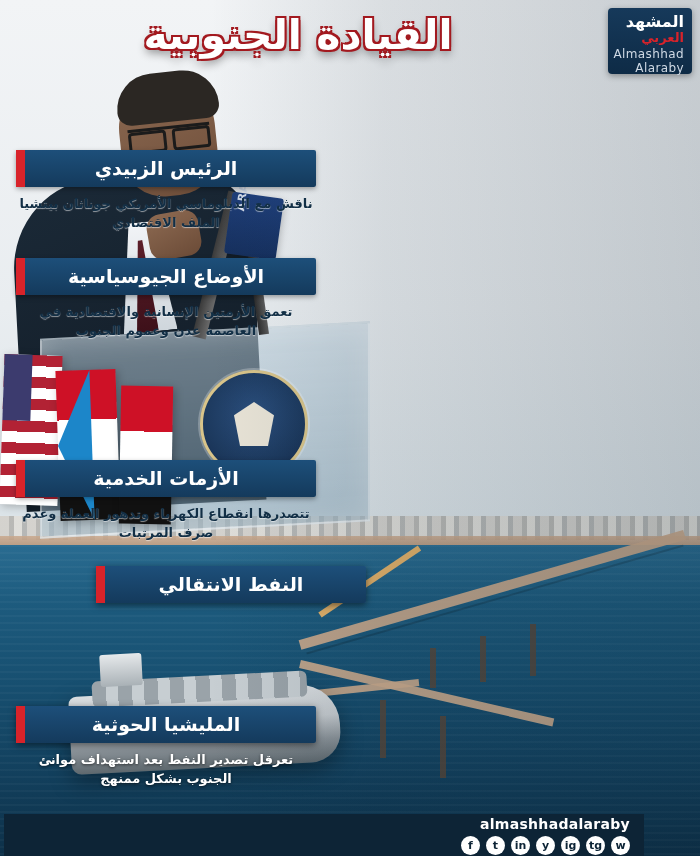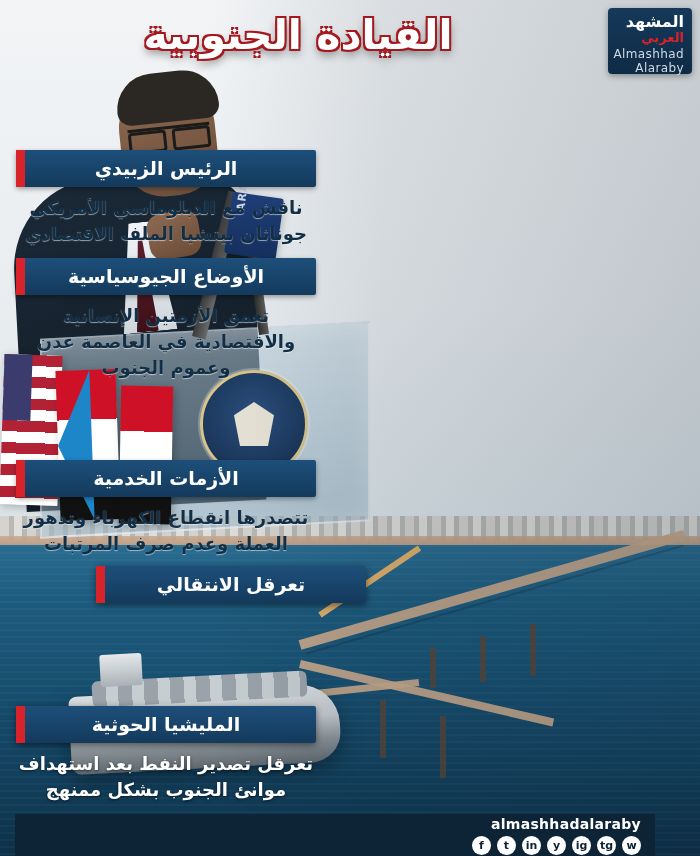--- a/index.html
+++ b/index.html
@@ -239,40 +239,40 @@
     color: #ffffff; font-size: 19px; font-weight: bold;
     padding: 7px 16px 8px 16px;
     border-radius: 2px;
     box-shadow: 0 2px 5px rgba(0,0,0,.35);
   }
   .block .bar::after {
     content: ""; position: absolute; left: 0; top: 0; bottom: 0; width: 9px;
     background: #d8232a;
   }
   .block .body {
-    color: #13314a; font-size: 18px; font-weight: bold; line-height: 1.45;
+    color: #13314a; font-size: 13px; font-weight: bold; line-height: 1.45;
     margin-top: 8px; text-shadow: 0 1px 1px rgba(255,255,255,.55); text-align: center;
   }
   .block.light .body { color: #122f46; }
   .block.onwater .body { color: #ffffff; text-shadow: 0 1px 3px rgba(0,0,0,.6); }
   .block.onwater .bar { box-shadow: 0 2px 7px rgba(0,0,0,.5); }
 
   
   #b-zubaidi   { right: 384px; top: 150px;  width: 300px; }
   #b-geo       { right: 384px; top: 258px;  width: 300px; }
   #b-call      { right: 384px; top: 364px;  width: 300px; }
   #b-services  { right: 384px; top: 460px;  width: 300px; }
   #b-transit   { right: 372px; top: 566px;  width: 270px; }
   #b-militia   { right: 384px; top: 706px;  width: 300px; }
 
   #b-transit { right: auto; left: 96px; width: 270px; }
 
   
   .footer {
-    position: absolute; left: 15px; bottom: 0; width: 640px; height: 42px;
+    position: absolute; left: 4px; bottom: 0; width: 640px; height: 42px;
     background: #0d2436;
     display: flex; align-items: center; justify-content: space-between;
     padding: 16px 14px;
   }
   .footer .handle {
     color: #ffffff; font-size: 14px; font-weight: bold; letter-spacing: .3px;
     direction: ltr;
   }
   .socials { display: flex; gap: 6px; direction: ltr; }
   .socials .s {
@@ -351,21 +351,21 @@
     <div class="body">تعمق الأزمتين الإنسانية والاقتصادية في العاصمة عدن وعموم الجنوب</div>
   </div>
 
 
   <div class="block light" id="b-services">
     <div class="bar">الأزمات الخدمية</div>
     <div class="body">تتصدرها انقطاع الكهرباء وتدهور العملة وعدم صرف المرتبات</div>
   </div>
 
   <div class="block onwater" id="b-transit">
-    <div class="bar">تعرقل الانتقالي</div>
+    <div class="bar">النفط الانتقالي</div>
   </div>
 
   <div class="block onwater" id="b-militia">
     <div class="bar">المليشيا الحوثية</div>
     <div class="body">تعرقل تصدير النفط بعد استهداف موانئ الجنوب بشكل ممنهج</div>
   </div>
 
   <div class="footer">
     <div class="footer-left">
       <div class="handle">almashhadalaraby</div>

